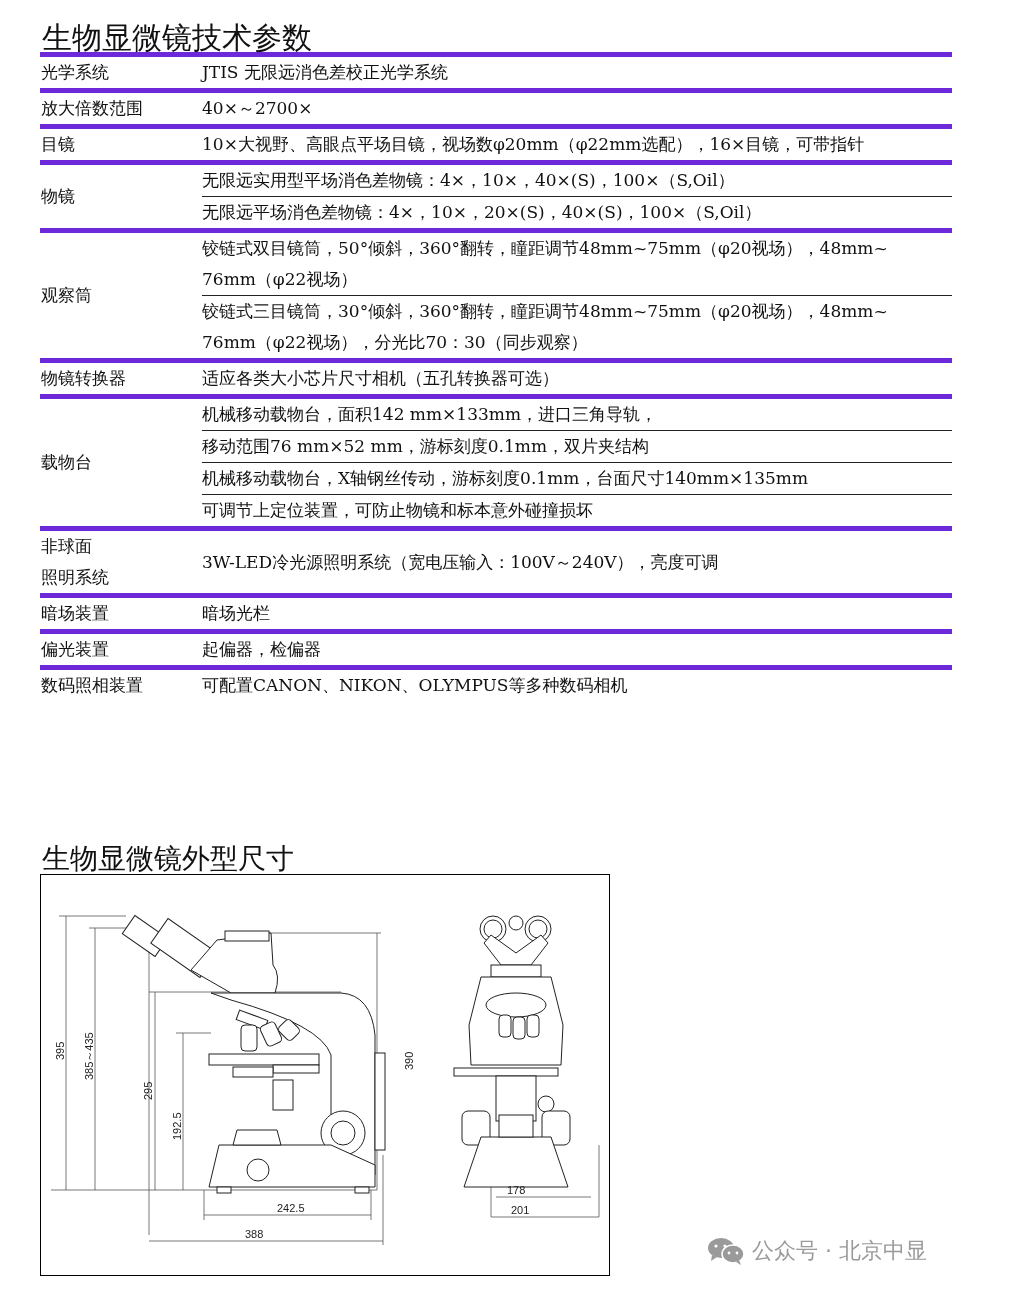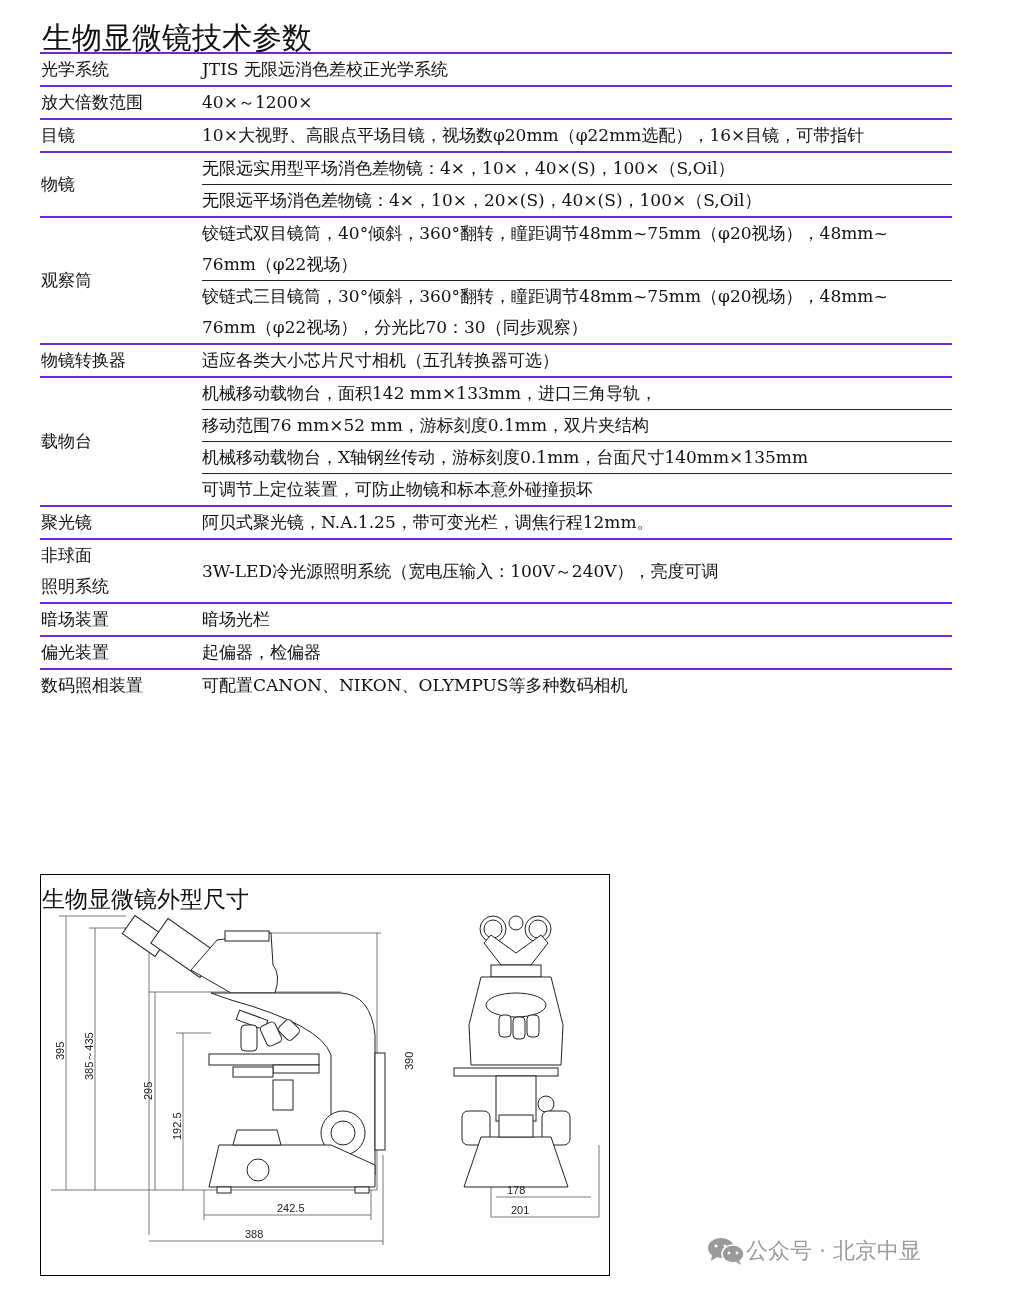--- a/index.html
+++ b/index.html
@@ -1,51 +1,51 @@
 <!DOCTYPE html>
 <html><head>
 <meta charset="utf-8">
 <style>
   html, body { margin: 0; padding: 0; background: #ffffff; }
   body { width: 1011px; height: 1293px; position: relative; overflow: hidden;
          font-family: "DejaVu Serif", "Liberation Serif", serif; color: #111; }
   .h1 { position: absolute; left: 42px; top: 18px; font-size: 30px; letter-spacing: 0px; }
   .spec-table { position: absolute; left: 40px; top: 52px; width: 912px; border-collapse: collapse; }
   .spec-table td { font-size: 17px; padding: 0; vertical-align: middle; line-height: 31px; }
-  .spec-table tr.rowtop > td { border-top: 2px solid #6d28d9; }
+  .spec-table tr.rowtop > td { border-top: 5px solid #6d28d9; }
   .spec-table tr.last > td { border-bottom: 2px solid #222; }
   .spec-table td.label { width: 160px; padding-left: 1px; }
   .spec-table td.val { padding-left: 1px; }
   .sub { border-top: 1px solid #222; }
   .sub:first-child { border-top: none; }
   .subline { display: block; height: 31px; white-space: nowrap; }
-  .h2 { position: absolute; left: 42px; top: 840px; font-size: 23px; margin-top: 44px; }
+  .h2 { position: absolute; left: 42px; top: 840px; font-size: 28px; }
   .figure { position: absolute; left: 40px; top: 874px; width: 570px; height: 402px; border: 1.5px solid #000; box-sizing: border-box; }
   .figure svg { position: absolute; left: 0; top: 0; }
   .dim { font-family: "Liberation Sans", sans-serif; font-size: 11px; fill: #222; }
-  .watermark { position: absolute; left: 706px; top: 1236px; font-family: "DejaVu Sans", sans-serif; color: #9a9a9a; font-size: 22px; display: flex; align-items: center; }
+  .watermark { position: absolute; left: 706px; top: 1236px; font-family: "DejaVu Sans", sans-serif; color: #9a9a9a; font-size: 22px; display: flex; align-items: center; gap: 6px; }
   .wm-icon { width: 40px; height: 30px; }
 </style>
 </head>
 <body>
 
 <div class="h1">生物显微镜技术参数</div>
 
 <table class="spec-table">
   <tbody>
     <tr class="rowtop">
       <td class="label">光学系统</td>
       <td class="val">
           <span class="subline">JTIS 无限远消色差校正光学系统</span>
         </td>
     </tr>
     <tr class="rowtop">
       <td class="label">放大倍数范围</td>
       <td class="val">
-          <span class="subline">40×～1200×</span>
+          <span class="subline">40×～2700×</span>
         </td>
     </tr>
     <tr class="rowtop">
       <td class="label">目镜</td>
       <td class="val">
           <span class="subline">10×大视野、高眼点平场目镜，视场数φ20mm（φ22mm选配），16×目镜，可带指针</span>
         </td>
     </tr>
     <tr class="rowtop">
       <td class="label">物镜</td>
@@ -55,21 +55,21 @@
           </div>
         <div class="sub">
             <span class="subline">无限远平场消色差物镜：4×，10×，20×(S)，40×(S)，100×（S,Oil）</span>
           </div>
       </td>
     </tr>
     <tr class="rowtop">
       <td class="label">观察筒</td>
       <td class="val">
         <div class="sub">
-          <span class="subline">铰链式双目镜筒，40°倾斜，360°翻转，瞳距调节48mm~75mm（φ20视场），48mm~</span>
+          <span class="subline">铰链式双目镜筒，50°倾斜，360°翻转，瞳距调节48mm~75mm（φ20视场），48mm~</span>
           <span class="subline">76mm（φ22视场）</span>
         </div>
         <div class="sub">
           <span class="subline">铰链式三目镜筒，30°倾斜，360°翻转，瞳距调节48mm~75mm（φ20视场），48mm~</span>
           <span class="subline">76mm（φ22视场），分光比70：30（同步观察）</span>
         </div>
       </td>
     </tr>
     <tr class="rowtop">
       <td class="label">物镜转换器</td>
@@ -86,26 +86,20 @@
         <div class="sub">
             <span class="subline">移动范围76 mm×52 mm，游标刻度0.1mm，双片夹结构</span>
           </div>
         <div class="sub">
             <span class="subline">机械移动载物台，X轴钢丝传动，游标刻度0.1mm，台面尺寸140mm×135mm</span>
           </div>
         <div class="sub">
             <span class="subline">可调节上定位装置，可防止物镜和标本意外碰撞损坏</span>
           </div>
       </td>
-    </tr>
-    <tr class="rowtop">
-      <td class="label">聚光镜</td>
-      <td class="val">
-          <span class="subline">阿贝式聚光镜，N.A.1.25，带可变光栏，调焦行程12mm。</span>
-        </td>
     </tr>
     <tr class="rowtop">
       <td class="label">
         <span class="subline">非球面</span>
         <span class="subline">照明系统</span>
       </td>
       <td class="val">
           <span class="subline">3W-LED冷光源照明系统（宽电压输入：100V～240V），亮度可调</span>
         </td>
     </tr>

